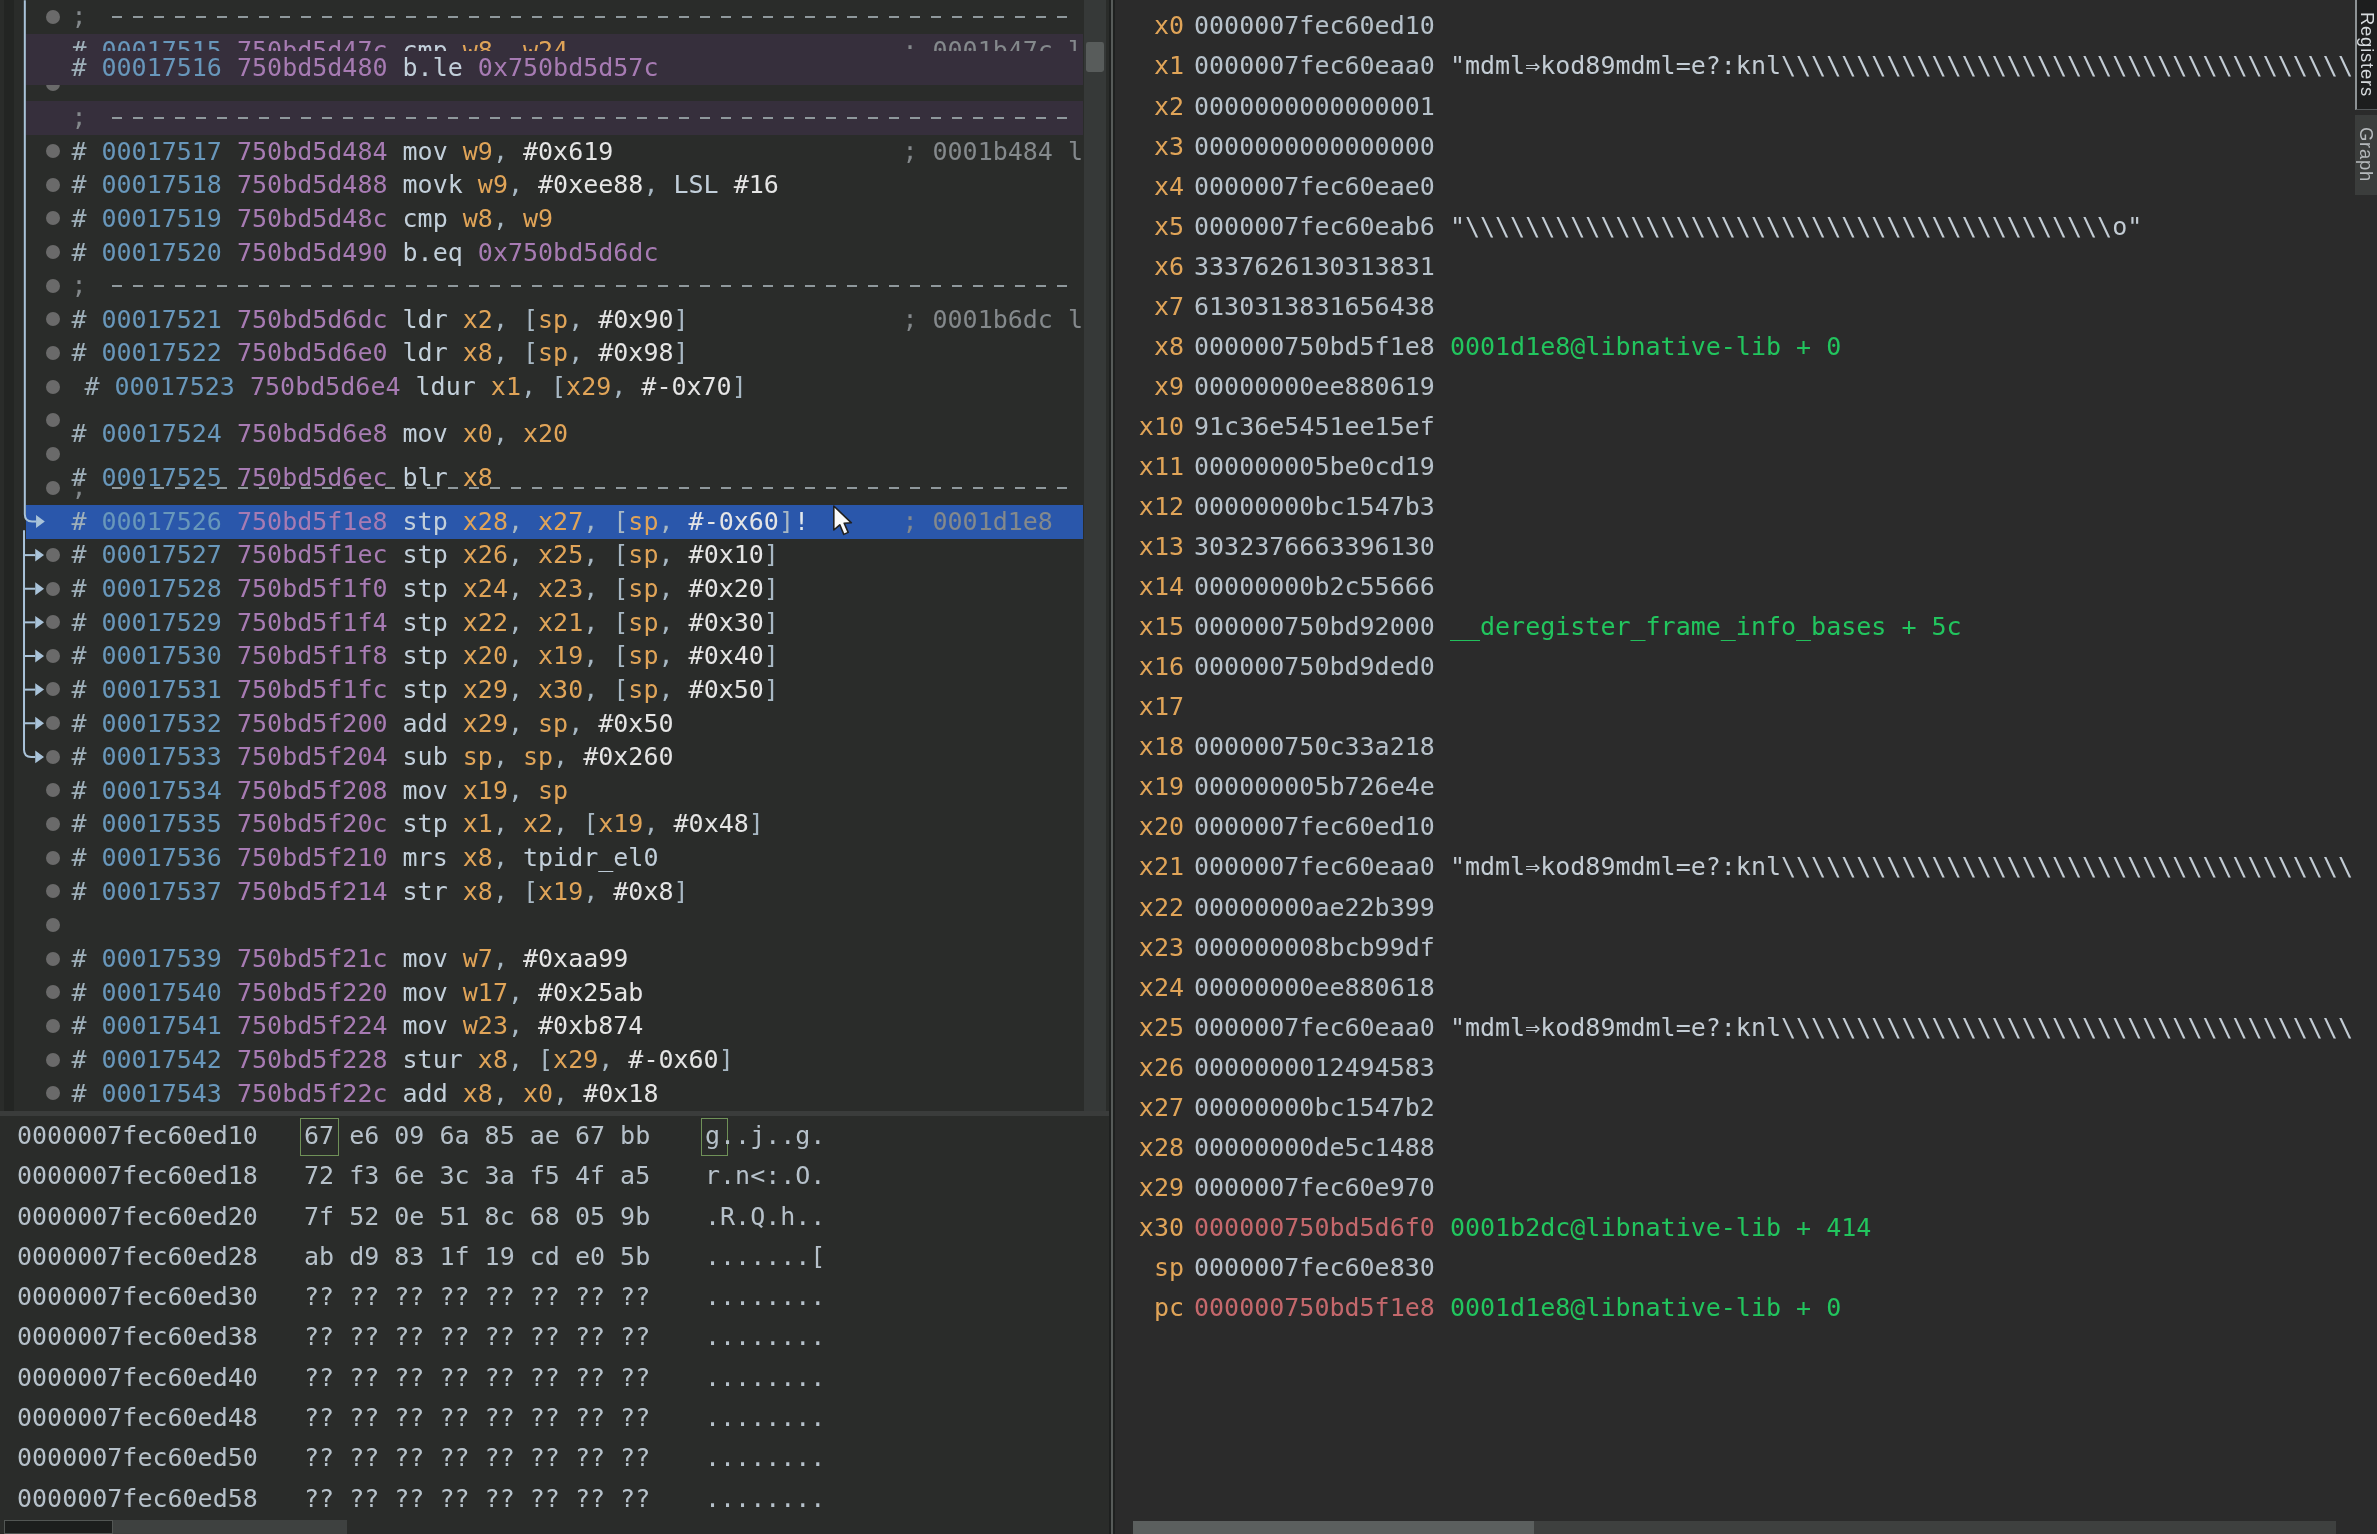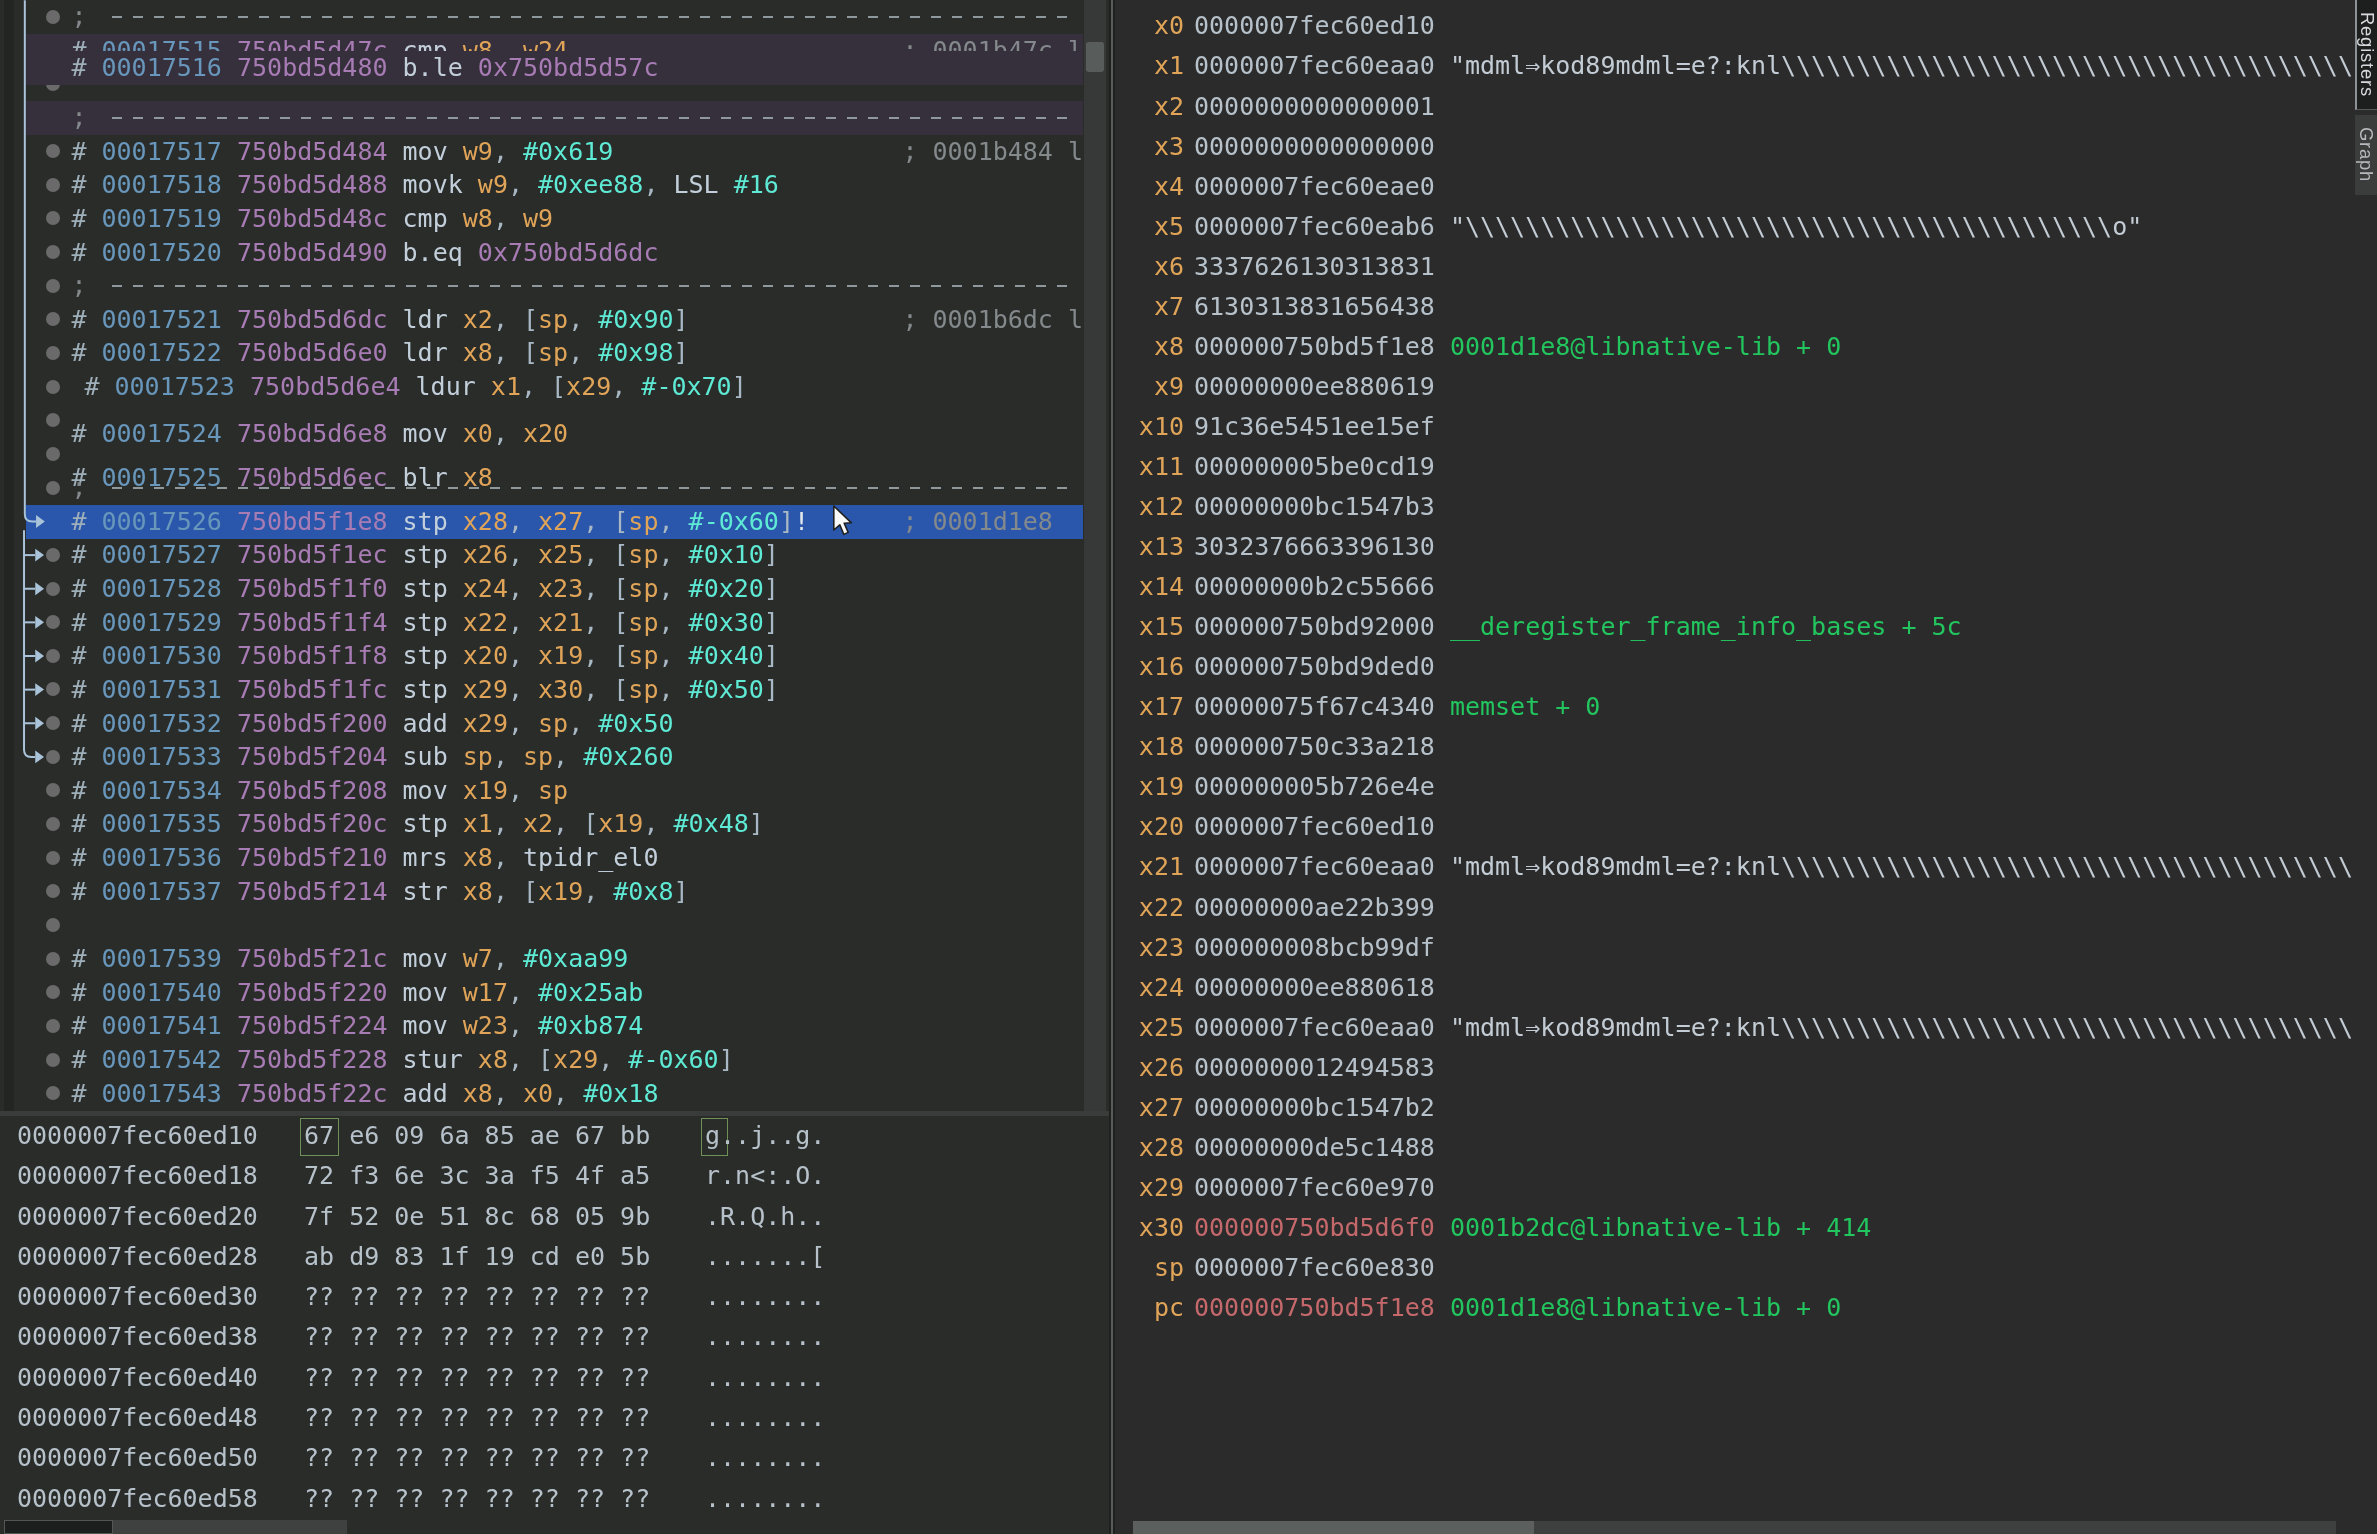--- a/index.html
+++ b/index.html
@@ -6,21 +6,21 @@
   body{font-family:"DejaVu Sans Mono","Liberation Mono",monospace;font-size:25px;color:#b6c1ca;}
   .abs{position:absolute;}
   
   #disasm{left:0;top:0;width:1109px;height:1111px;background:#2a2c2a;overflow:hidden;}
   #disasm .leftband{left:4px;top:0;width:10.4px;height:1111px;background:#232523;}
   .drow{position:absolute;left:26.4px;width:1057px;height:34px;line-height:34px;white-space:pre;overflow:hidden;}
   .drow.block{background:#362f3c;}
   .drow.sel{background:#2a57ab;}
   .code{position:absolute;top:0;white-space:pre;}
   .pre{color:#9fb0ba;} .num{color:#6897bb;} .addr{color:#a77bb3;}
-  .mn{color:#c2cfda;} .reg{color:#e0a458;} .imm{color:#5eead4;}
+  .mn{color:#c2cfda;} .reg{color:#e0a458;} .imm{color:#e5e5e5;}
   .pl{color:#a8b8c4;} .bang{color:#e2e8ec;} .cm{color:#84898c;}
   .dash{position:absolute;left:86px;top:16px;width:965px;height:2.4px;
         background:repeating-linear-gradient(90deg,#8f989c 0 10.4px,transparent 10.4px 21px);}
   .bpdot{position:absolute;left:46px;width:14.4px;height:14.4px;border-radius:50%;background:#6a6a6a;}
   .bpdot.red{left:43px;width:21px;height:21px;background:#c33a2b;}
   #dscroll{left:1084px;top:0;width:22.4px;height:1111px;background:#363938;}
   #dscroll .thumb{position:absolute;left:2.4px;top:42px;width:17.6px;height:30px;background:#585c5b;border-radius:2.4px;}
   #arrows{left:0;top:0;pointer-events:none;}
   
   #hexdiv{left:0;top:1111px;width:1109px;height:4.8px;background:#3a3c3b;}
@@ -186,21 +186,21 @@
     <div class="rrow" style="top: 287px;"><span class="rname">x7</span><span class="rvalline"><span class="rv">6130313831656438</span></span></div>
     <div class="rrow" style="top: 327px;"><span class="rname">x8</span><span class="rvalline"><span class="rv">000000750bd5f1e8</span> <span class="ra">0001d1e8@libnative-lib + 0</span></span></div>
     <div class="rrow" style="top: 367px;"><span class="rname">x9</span><span class="rvalline"><span class="rv">00000000ee880619</span></span></div>
     <div class="rrow" style="top: 407px;"><span class="rname">x10</span><span class="rvalline"><span class="rv">91c36e5451ee15ef</span></span></div>
     <div class="rrow" style="top: 447px;"><span class="rname">x11</span><span class="rvalline"><span class="rv">000000005be0cd19</span></span></div>
     <div class="rrow" style="top: 487px;"><span class="rname">x12</span><span class="rvalline"><span class="rv">00000000bc1547b3</span></span></div>
     <div class="rrow" style="top: 527px;"><span class="rname">x13</span><span class="rvalline"><span class="rv">3032376663396130</span></span></div>
     <div class="rrow" style="top: 567px;"><span class="rname">x14</span><span class="rvalline"><span class="rv">00000000b2c55666</span></span></div>
     <div class="rrow" style="top: 607px;"><span class="rname">x15</span><span class="rvalline"><span class="rv">000000750bd92000</span> <span class="ra">__deregister_frame_info_bases + 5c</span></span></div>
     <div class="rrow" style="top: 647px;"><span class="rname">x16</span><span class="rvalline"><span class="rv">000000750bd9ded0</span></span></div>
-    <div class="rrow" style="top: 687px;"><span class="rname">x17</span><span class="rvalline"><span class="rv">00000075f67c4340</span> <span class="ra">memset + 0</span></span></div>
+    <div class="rrow" style="top: 687px;"><span class="rname">x17</span></div>
     <div class="rrow" style="top: 727px;"><span class="rname">x18</span><span class="rvalline"><span class="rv">000000750c33a218</span></span></div>
     <div class="rrow" style="top: 767px;"><span class="rname">x19</span><span class="rvalline"><span class="rv">000000005b726e4e</span></span></div>
     <div class="rrow" style="top: 807px;"><span class="rname">x20</span><span class="rvalline"><span class="rv">0000007fec60ed10</span></span></div>
     <div class="rrow" style="top: 847px;"><span class="rname">x21</span><span class="rvalline"><span class="rv">0000007fec60eaa0</span> <span class="rs">"mdml⇒kod89mdml=e?:knl\\\\\\\\\\\\\\\\\\\\\\\\\\\\\\\\\\\\\\</span></span></div>
     <div class="rrow" style="top: 888px;"><span class="rname">x22</span><span class="rvalline"><span class="rv">00000000ae22b399</span></span></div>
     <div class="rrow" style="top: 928px;"><span class="rname">x23</span><span class="rvalline"><span class="rv">000000008bcb99df</span></span></div>
     <div class="rrow" style="top: 968px;"><span class="rname">x24</span><span class="rvalline"><span class="rv">00000000ee880618</span></span></div>
     <div class="rrow" style="top: 1008px;"><span class="rname">x25</span><span class="rvalline"><span class="rv">0000007fec60eaa0</span> <span class="rs">"mdml⇒kod89mdml=e?:knl\\\\\\\\\\\\\\\\\\\\\\\\\\\\\\\\\\\\\\</span></span></div>
     <div class="rrow" style="top: 1048px;"><span class="rname">x26</span><span class="rvalline"><span class="rv">0000000012494583</span></span></div>
     <div class="rrow" style="top: 1088px;"><span class="rname">x27</span><span class="rvalline"><span class="rv">00000000bc1547b2</span></span></div>

